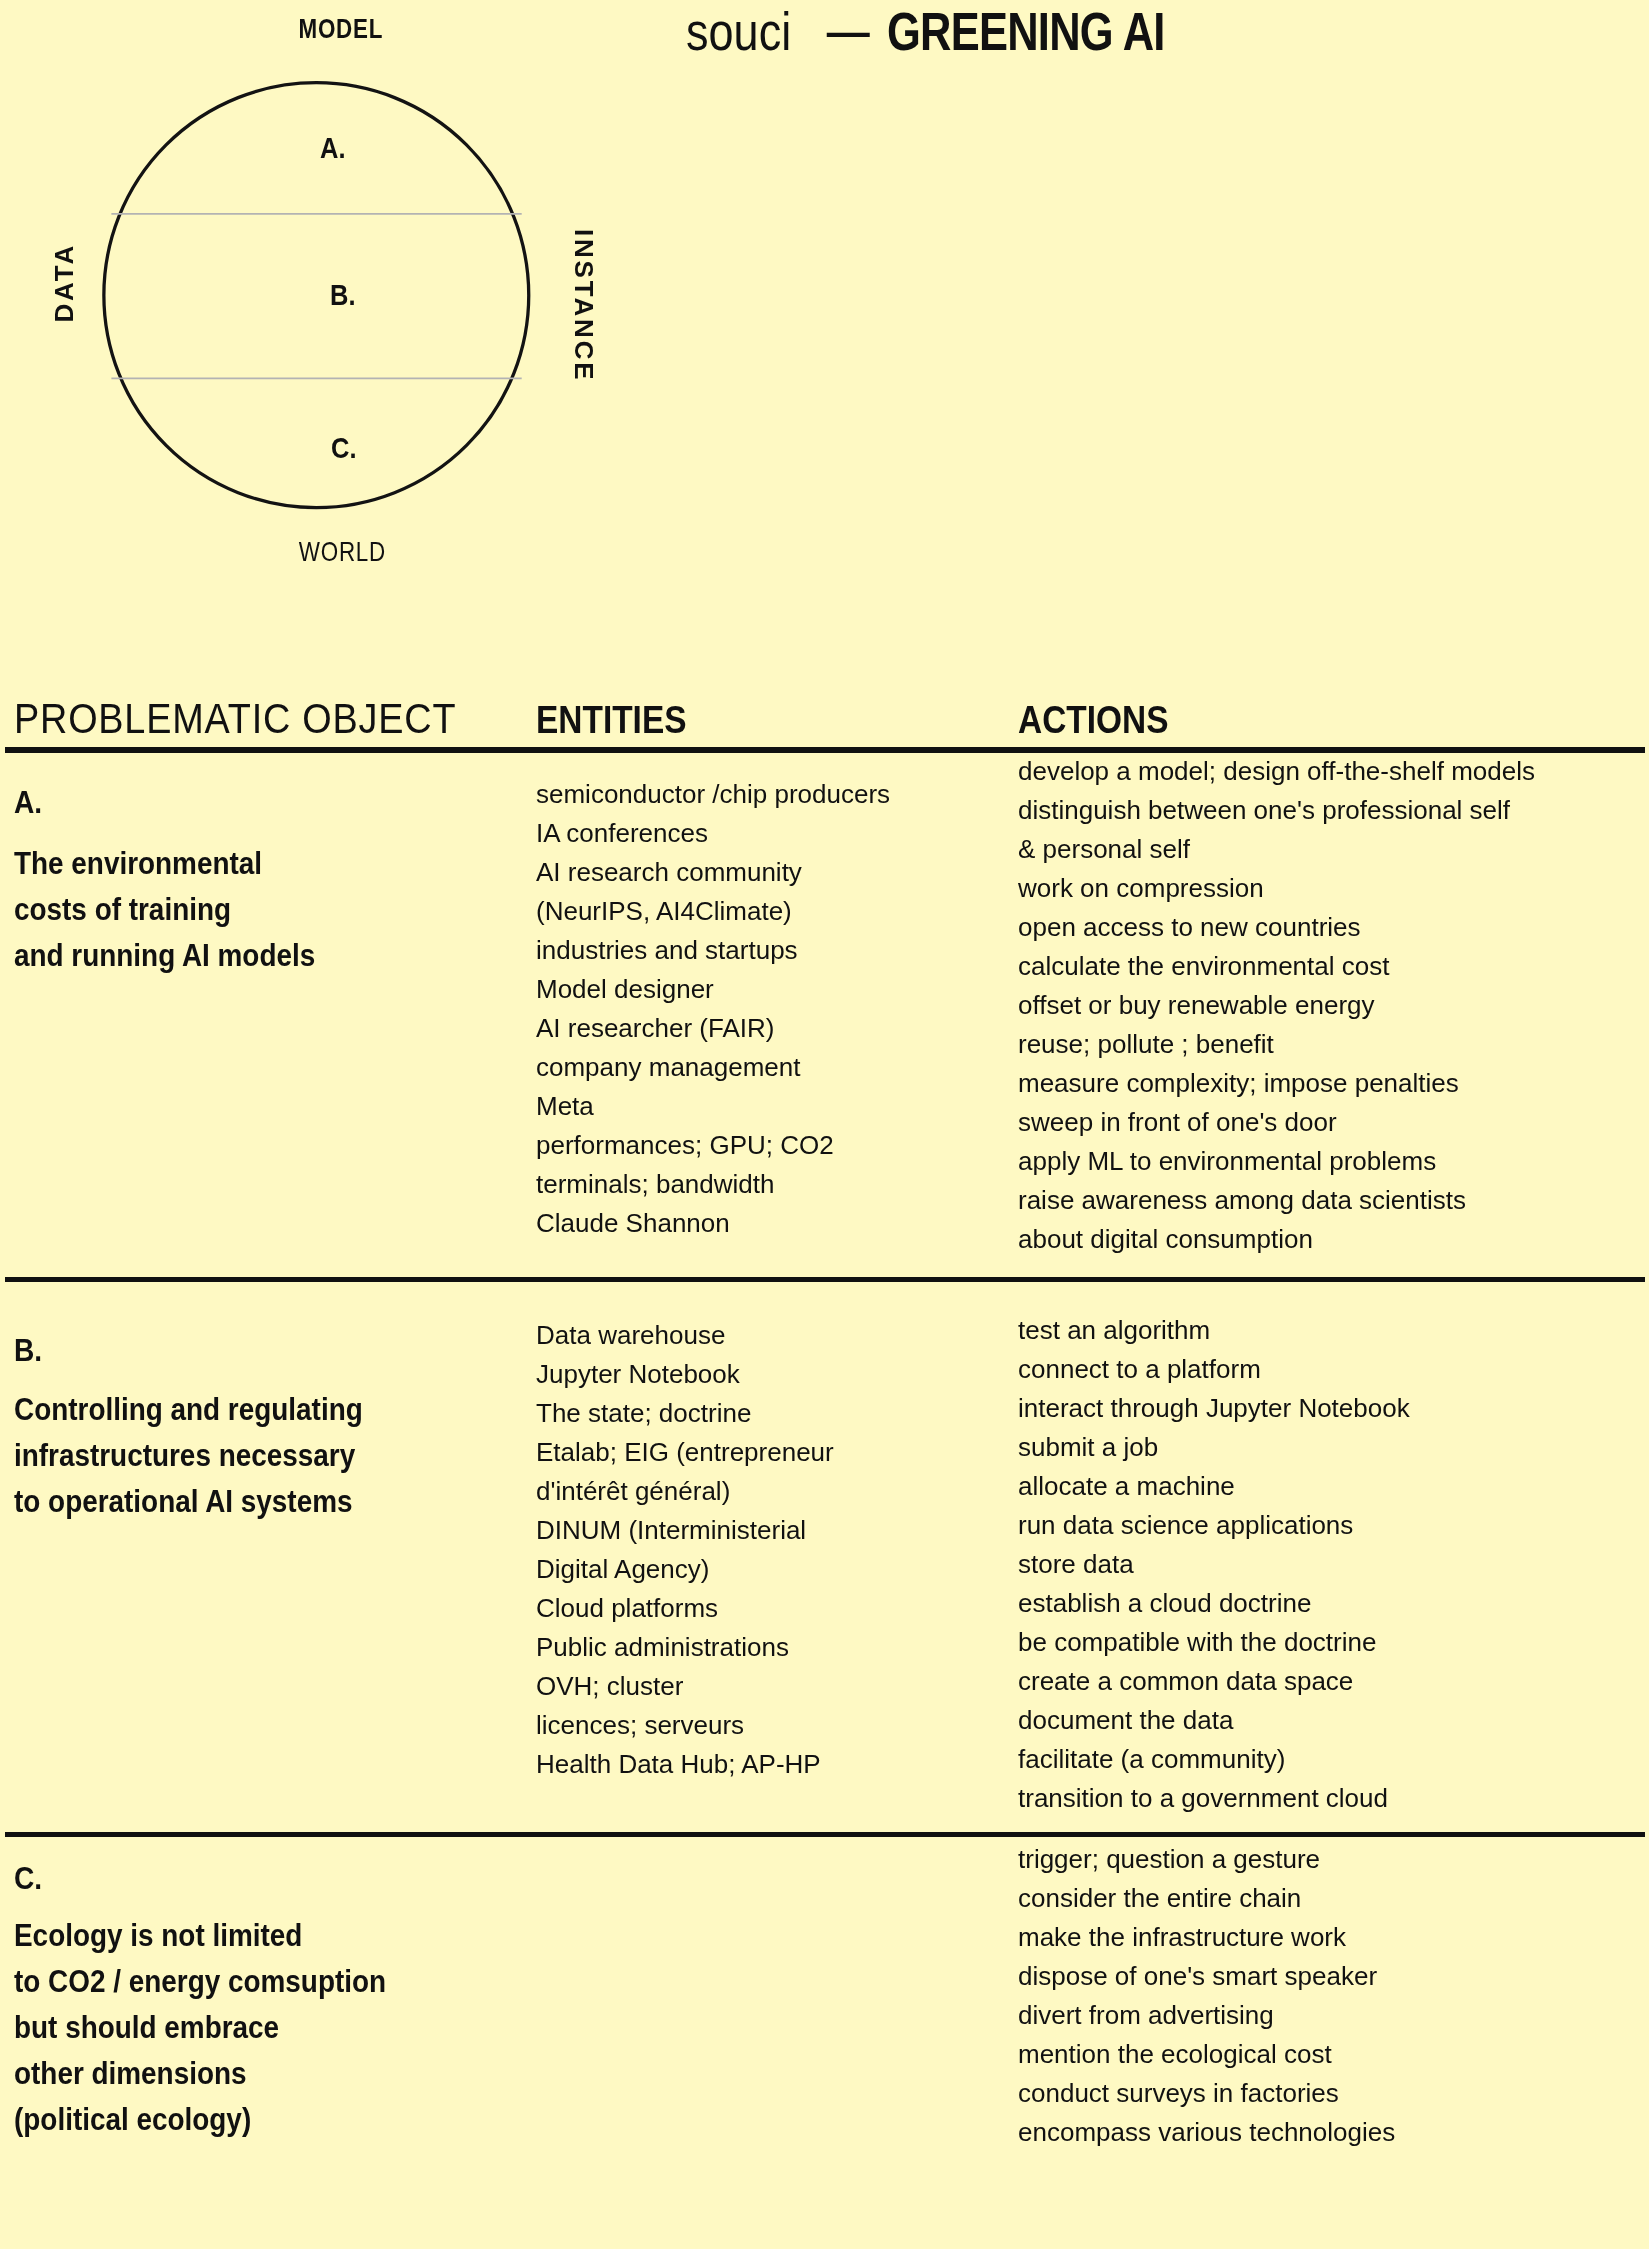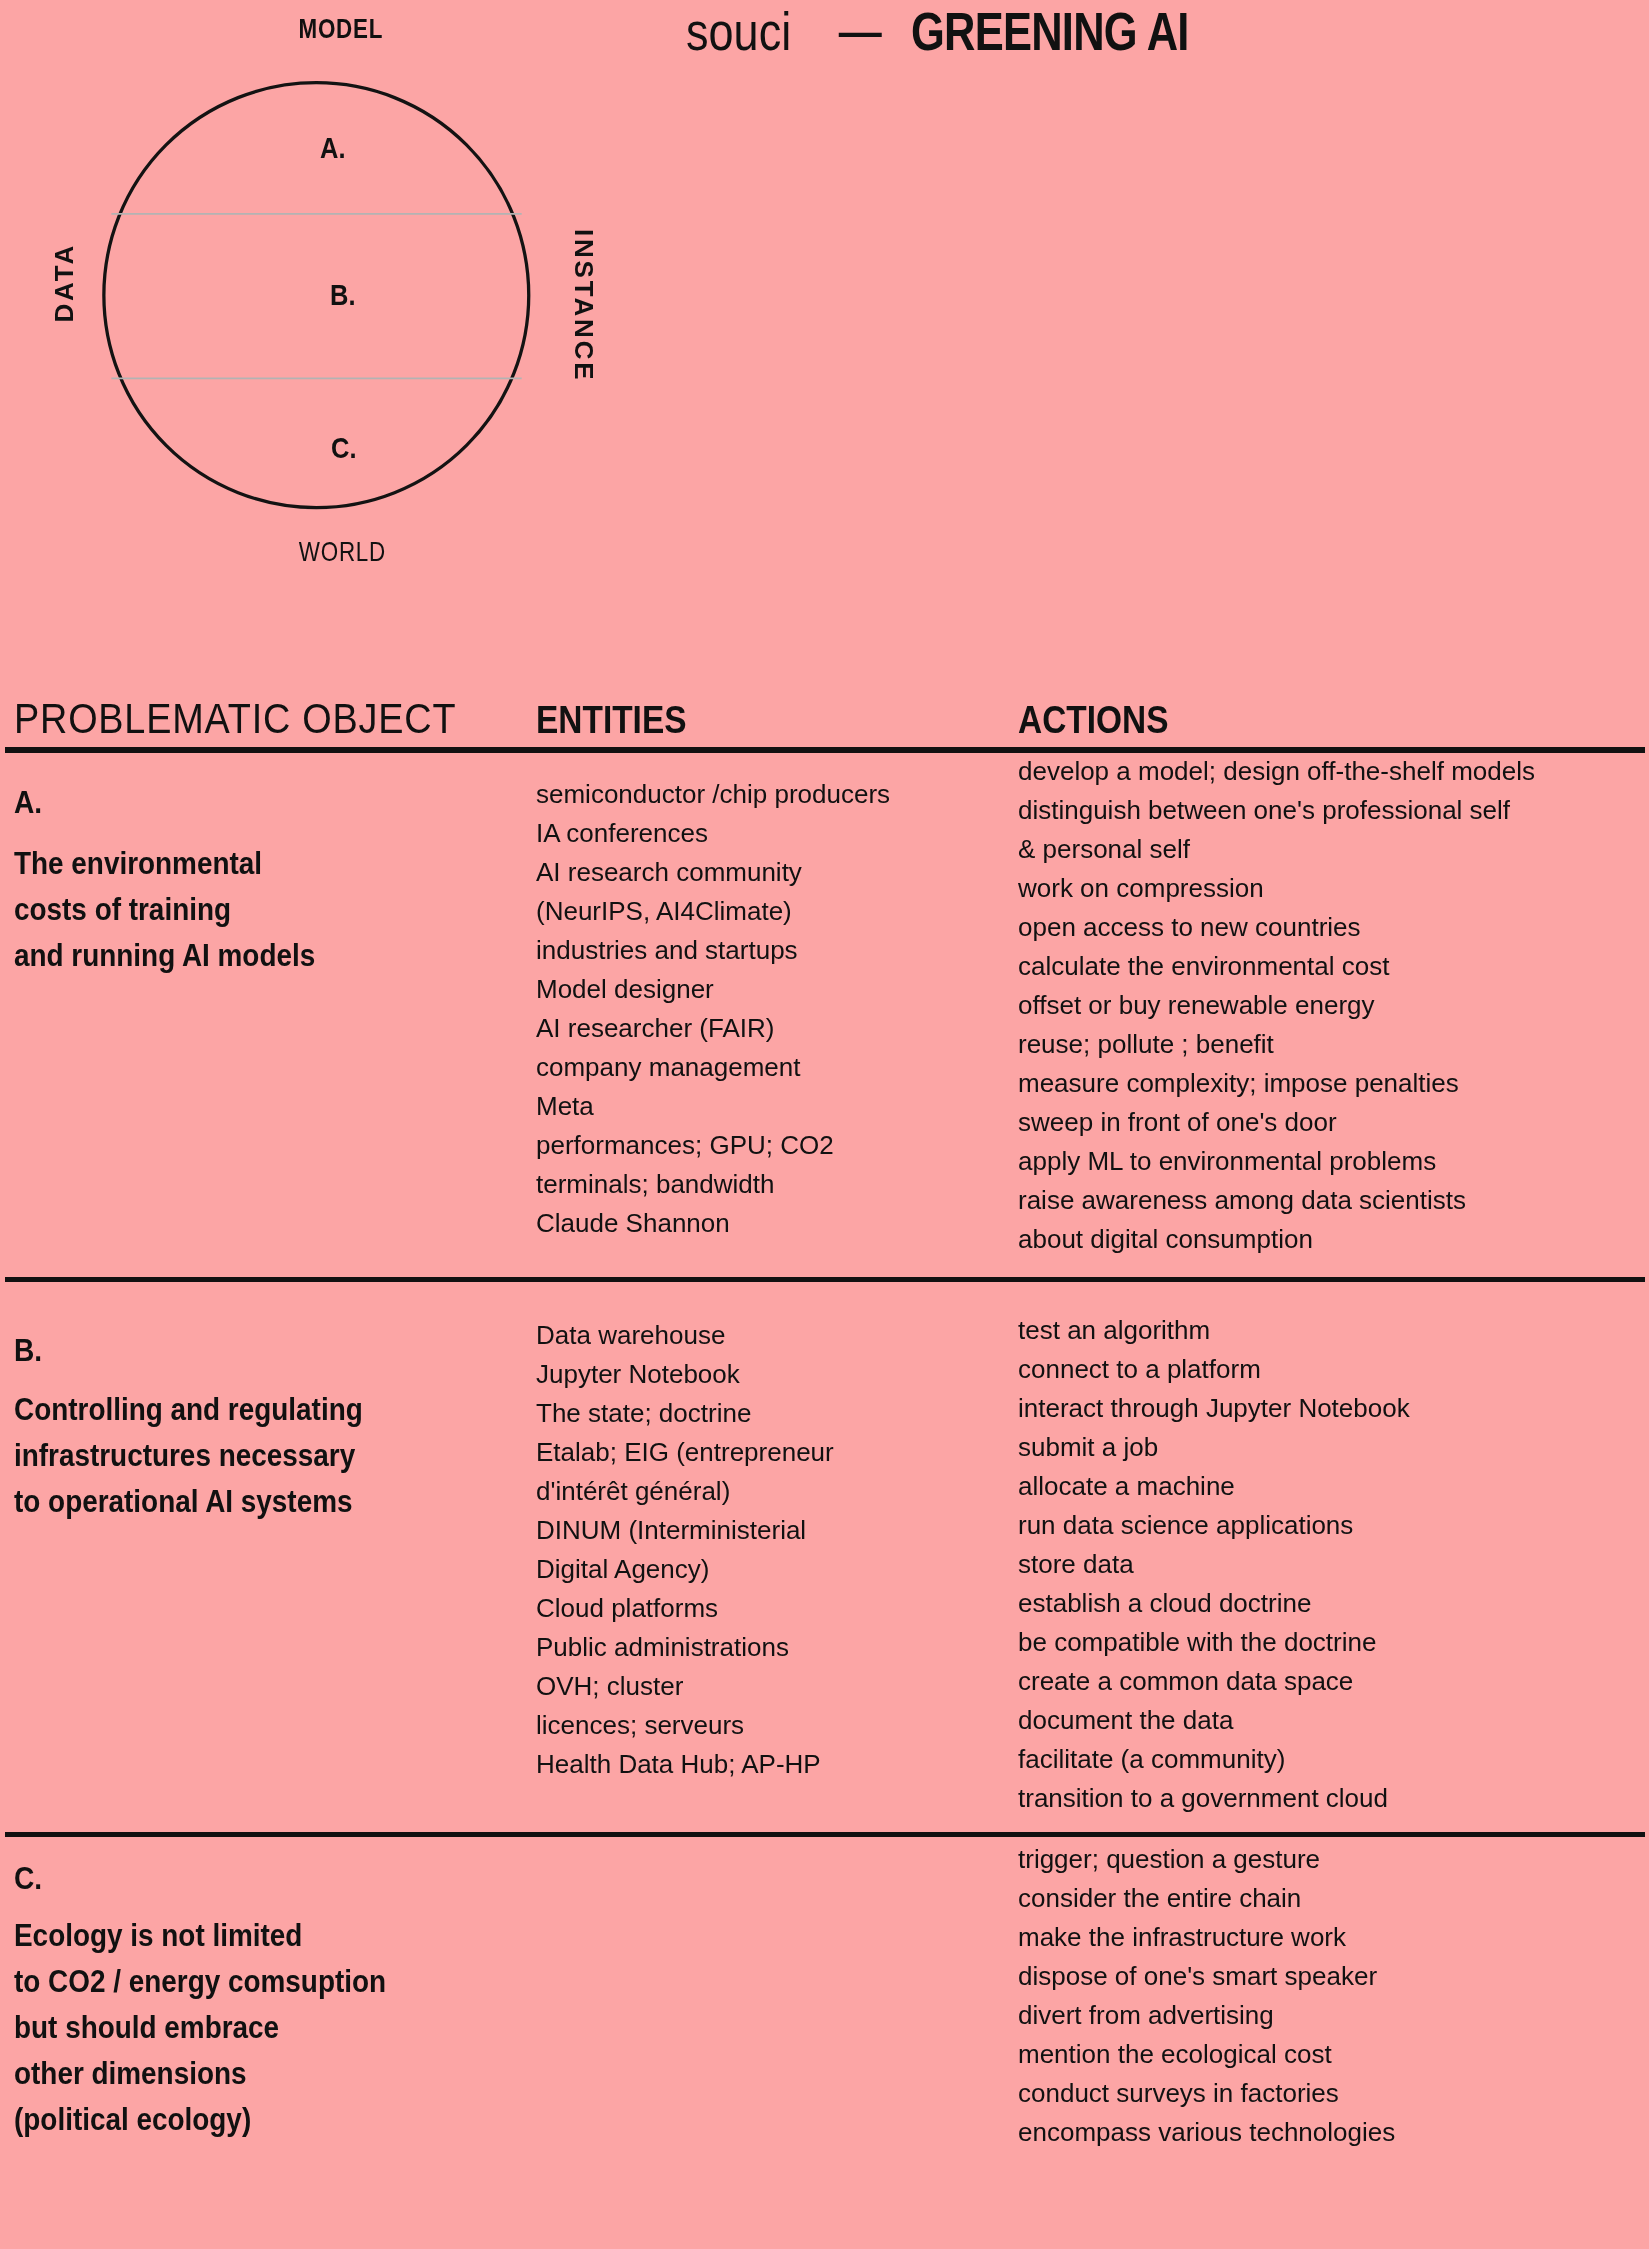--- a/index.html
+++ b/index.html
@@ -1,27 +1,27 @@
 <!DOCTYPE html>
 <html style="font-size:7.5px"><head>
 <meta charset="utf-8">
 <style>
   html,body{margin:0;padding:0;background:#ffffff;}
   #page{
-    position:relative; width:1650px; height:2250px; background:#fca5a5;
+    position:relative; width:1650px; height:2250px; background:#fef9c3;
     font-family:"Liberation Sans", sans-serif; color:#111; overflow:hidden;
   }
   .abs{position:absolute;}
   .cond{display:inline-block; transform:scaleX(0.85); transform-origin:left top;}
   .cond-c{display:inline-block; transform:scaleX(0.8); transform-origin:center top;}
 
   
   .model-label{left:288px; top:13px; width:99px; text-align:center;
     font-size:28px; font-weight:600; letter-spacing:0.9px;}
-  .title-row{left:686px; top:0.9px; display:flex; align-items:center; gap:29px; height:61px;}
+  .title-row{left:686px; top:0.9px; display:flex; align-items:center; gap:17px; height:61px;}
   .title-light{font-size:53px; font-weight:300; display:inline-block; transform:scaleX(0.85); transform-origin:left center;}
   .title-dash{font-size:43px; font-weight:700;}
   .title-bold{font-size:53px; font-weight:800; letter-spacing:-0.9px; display:inline-block; transform:scaleX(0.82); transform-origin:left center;}
 
   
   .diagram-svg{left:0; top:0;}
   .section-letter{font-size:30px; font-weight:800;}
   .vlabel{writing-mode:vertical-rl; text-orientation:mixed; font-size:26px; font-weight:600; letter-spacing:2.8px;}
   .vlabel-data{left:49px; top:243px; transform:rotate(180deg); transform-origin:center;}
   .vlabel-instance{left:568px; top:229px;}

